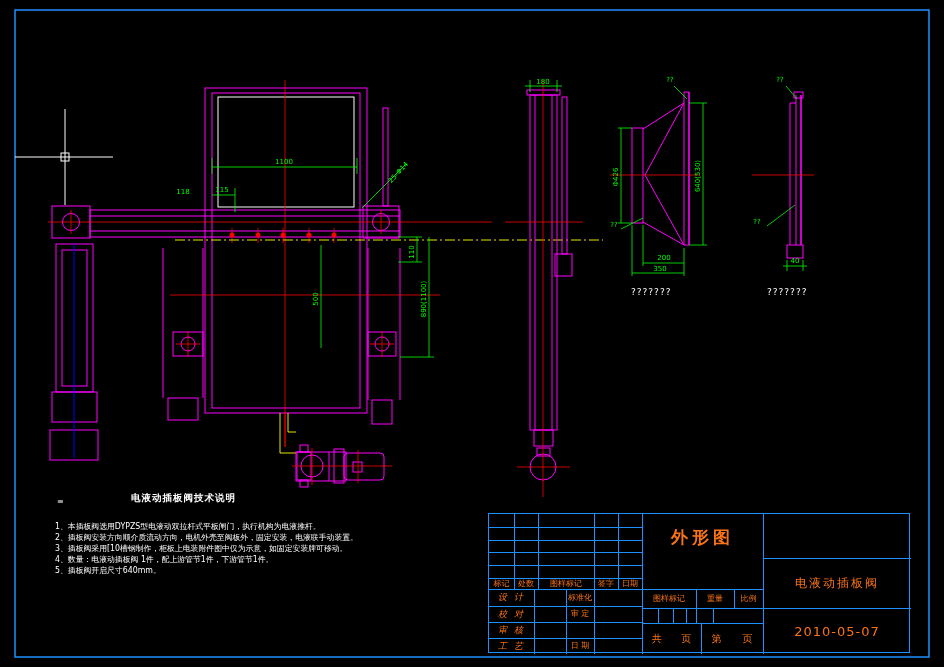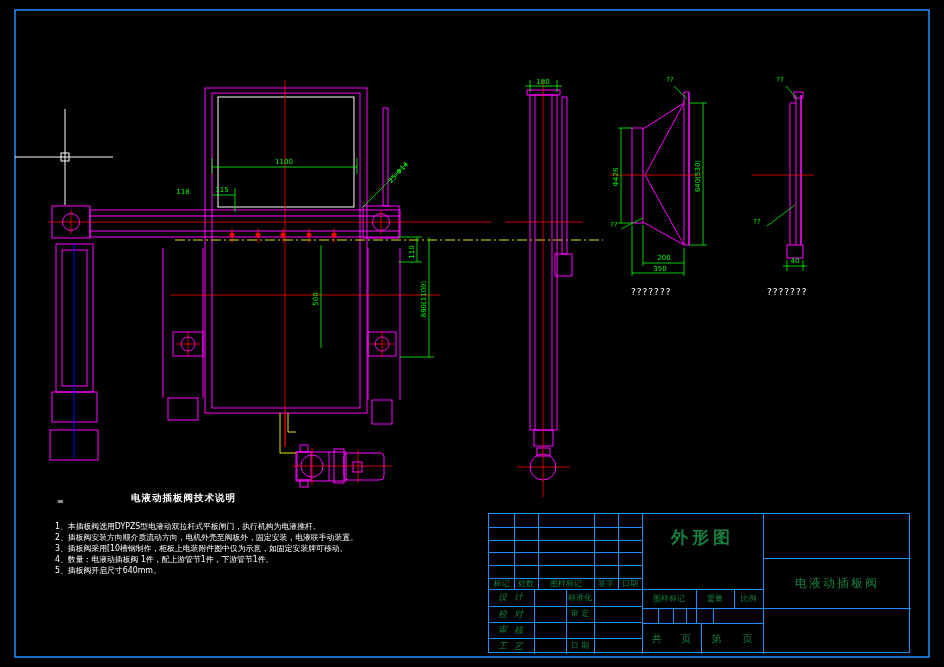--- a/index.html
+++ b/index.html
@@ -3,21 +3,21 @@
 <meta charset="utf-8">
 <style>
   html,body{margin:0;padding:0;background:#000;}
   #stage{position:relative;width:944px;height:667px;background:#000;overflow:hidden;
          font-family:"DejaVu Sans",sans-serif;}
   #stage svg{position:absolute;left:0;top:0;}
   
   #titleblock{position:absolute;left:488px;top:513px;width:422px;height:140px;
               border:1px solid #1E90FF;box-sizing:border-box;}
   .tb-line{position:absolute;background:#1E90FF;}
-  .tb-cell{position:absolute;color:#15803d;display:flex;align-items:center;justify-content:center;
+  .tb-cell{position:absolute;color:#f97316;display:flex;align-items:center;justify-content:center;
            font-size:8px;white-space:nowrap;line-height:1;}
   .tb-title{font-size:17px;font-weight:bold;letter-spacing:4px;}
   .tb-model{font-size:12px;letter-spacing:1px;}
   .tb-product{font-size:12px;font-weight:normal;letter-spacing:2px;}
   .tb-date{font-size:13px;letter-spacing:1px;}
   .tb-role{font-size:9px;letter-spacing:2px;font-style:italic;}
   .tb-space{justify-content:space-around;font-size:10px;}
   
   #notes{position:absolute;left:0;top:0;color:#fff;}
   .note-title{position:absolute;left:131px;top:492px;font-size:9.5px;font-weight:bold;
@@ -259,20 +259,21 @@
     <div class="tb-cell tb-space" style="left:153px;top:109px;width:59px;height:31px">
       <span>共</span>
       <span>页</span>
     </div>
     <div class="tb-cell tb-space" style="left:212px;top:109px;width:62px;height:31px">
       <span>第</span>
       <span>页</span>
     </div>
 
     <div class="tb-cell tb-product" style="left:274px;top:44px;width:148px;height:50px">电液动插板阀</div>
+    <div class="tb-cell tb-date" style="left:274px;top:94px;width:148px;height:46px">2010-05-07</div>
   <div class="tb-line" style="left: 153px; top: 0px; width: 1px; height: 140px;"></div>
       <div class="tb-line" style="left: 274px; top: 0px; width: 1px; height: 140px;"></div>
       <div class="tb-line" style="left: 25px; top: 0px; width: 1px; height: 75px;"></div>
       <div class="tb-line" style="left: 49px; top: 0px; width: 1px; height: 75px;"></div>
       <div class="tb-line" style="left: 105px; top: 0px; width: 1px; height: 75px;"></div>
       <div class="tb-line" style="left: 129px; top: 0px; width: 1px; height: 75px;"></div>
       <div class="tb-line" style="left: 45px; top: 75px; width: 1px; height: 65px;"></div>
       <div class="tb-line" style="left: 77px; top: 75px; width: 1px; height: 65px;"></div>
       <div class="tb-line" style="left: 105px; top: 75px; width: 1px; height: 65px;"></div>
       <div class="tb-line" style="left: 207px; top: 75px; width: 1px; height: 34px;"></div>

